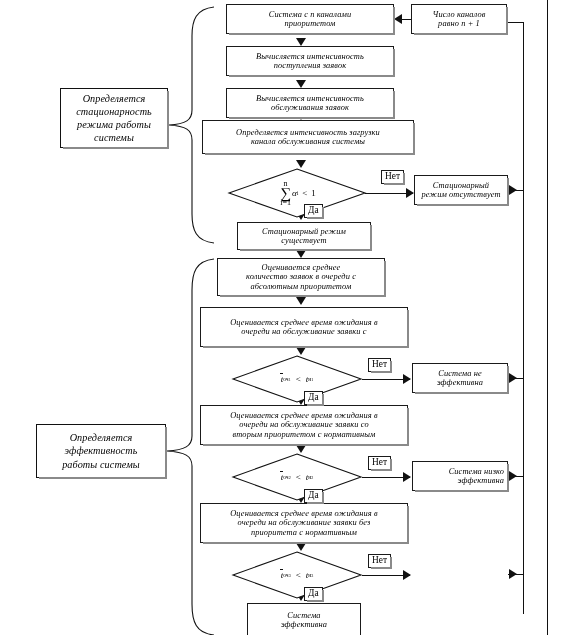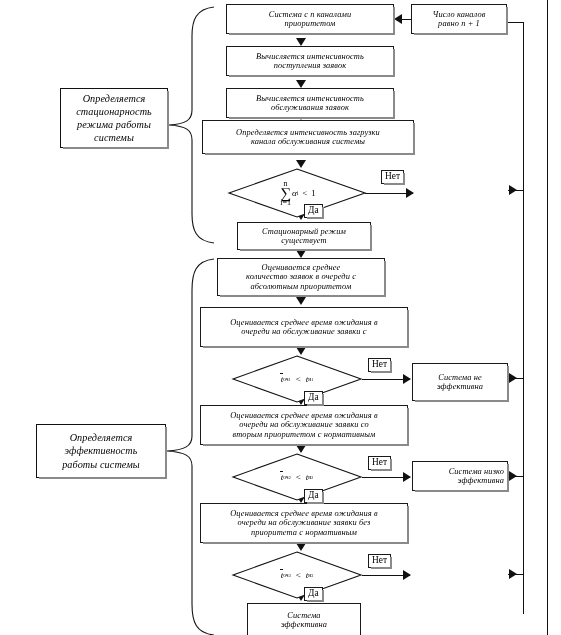--- a/index.html
+++ b/index.html
@@ -215,20 +215,24 @@
       <sub>i</sub>
     <span style="margin:0 4px;">&lt;</span>
     <span>1</span>
   </div>
   <div class="arrow-down" style="left:296px;top:160px;"></div>
 
   <div class="hline" style="left:365px;top:193px;width:48px;"></div>
   <div class="arrow-right" style="left:406px;top:188px;"></div>
   <div class="tag" style="left:381px;top:170px;">Нет</div>
 
+  <div class="box" style="left:414px;top:175px;width:94px;height:30px;flex-direction:column;">
+    <span class="ln">Стационарный</span>
+    <span class="ln">режим отсутствует</span>
+  </div>
   <div class="hline" style="left:508px;top:190px;width:16px;"></div>
   <div class="arrow-right" style="left:509px;top:185px;"></div>
 
   <div class="tag" style="left:304px;top:204px;">Да</div>
   <div class="arrow-down" style="left:296px;top:212px;"></div>
 
   <div class="box" style="left:237px;top:222px;width:134px;height:28px;flex-direction:column;">
     <span class="ln">Стационарный режим</span>
     <span class="ln">существует</span>
   </div>
@@ -271,21 +275,21 @@
     <span style="margin:0 5px;">&lt;</span>
     <span style="font-style:italic;">t</span>
       <sub>н</sub>
       <sub style="font-size:.45em;">1</sub>
   </div>
 
   <div class="hline" style="left:362px;top:379px;width:48px;"></div>
   <div class="arrow-right" style="left:403px;top:374px;"></div>
   <div class="tag" style="left:368px;top:358px;">Нет</div>
 
-  <div class="box" style="left:412px;top:363px;width:96px;height:38px;flex-direction:column;">
+  <div class="box" style="left:412px;top:363px;width:96px;height:30px;flex-direction:column;">
     <span class="ln">Система не</span>
     <span class="ln">эффективна</span>
   </div>
   <div class="hline" style="left:508px;top:378px;width:16px;"></div>
   <div class="arrow-right" style="left:509px;top:373px;"></div>
 
   <div class="tag" style="left:304px;top:391px;">Да</div>
   <div class="arrow-down" style="left:296px;top:397px;"></div>
 
   <div class="box" style="left:200px;top:405px;width:208px;height:40px;flex-direction:column;">

